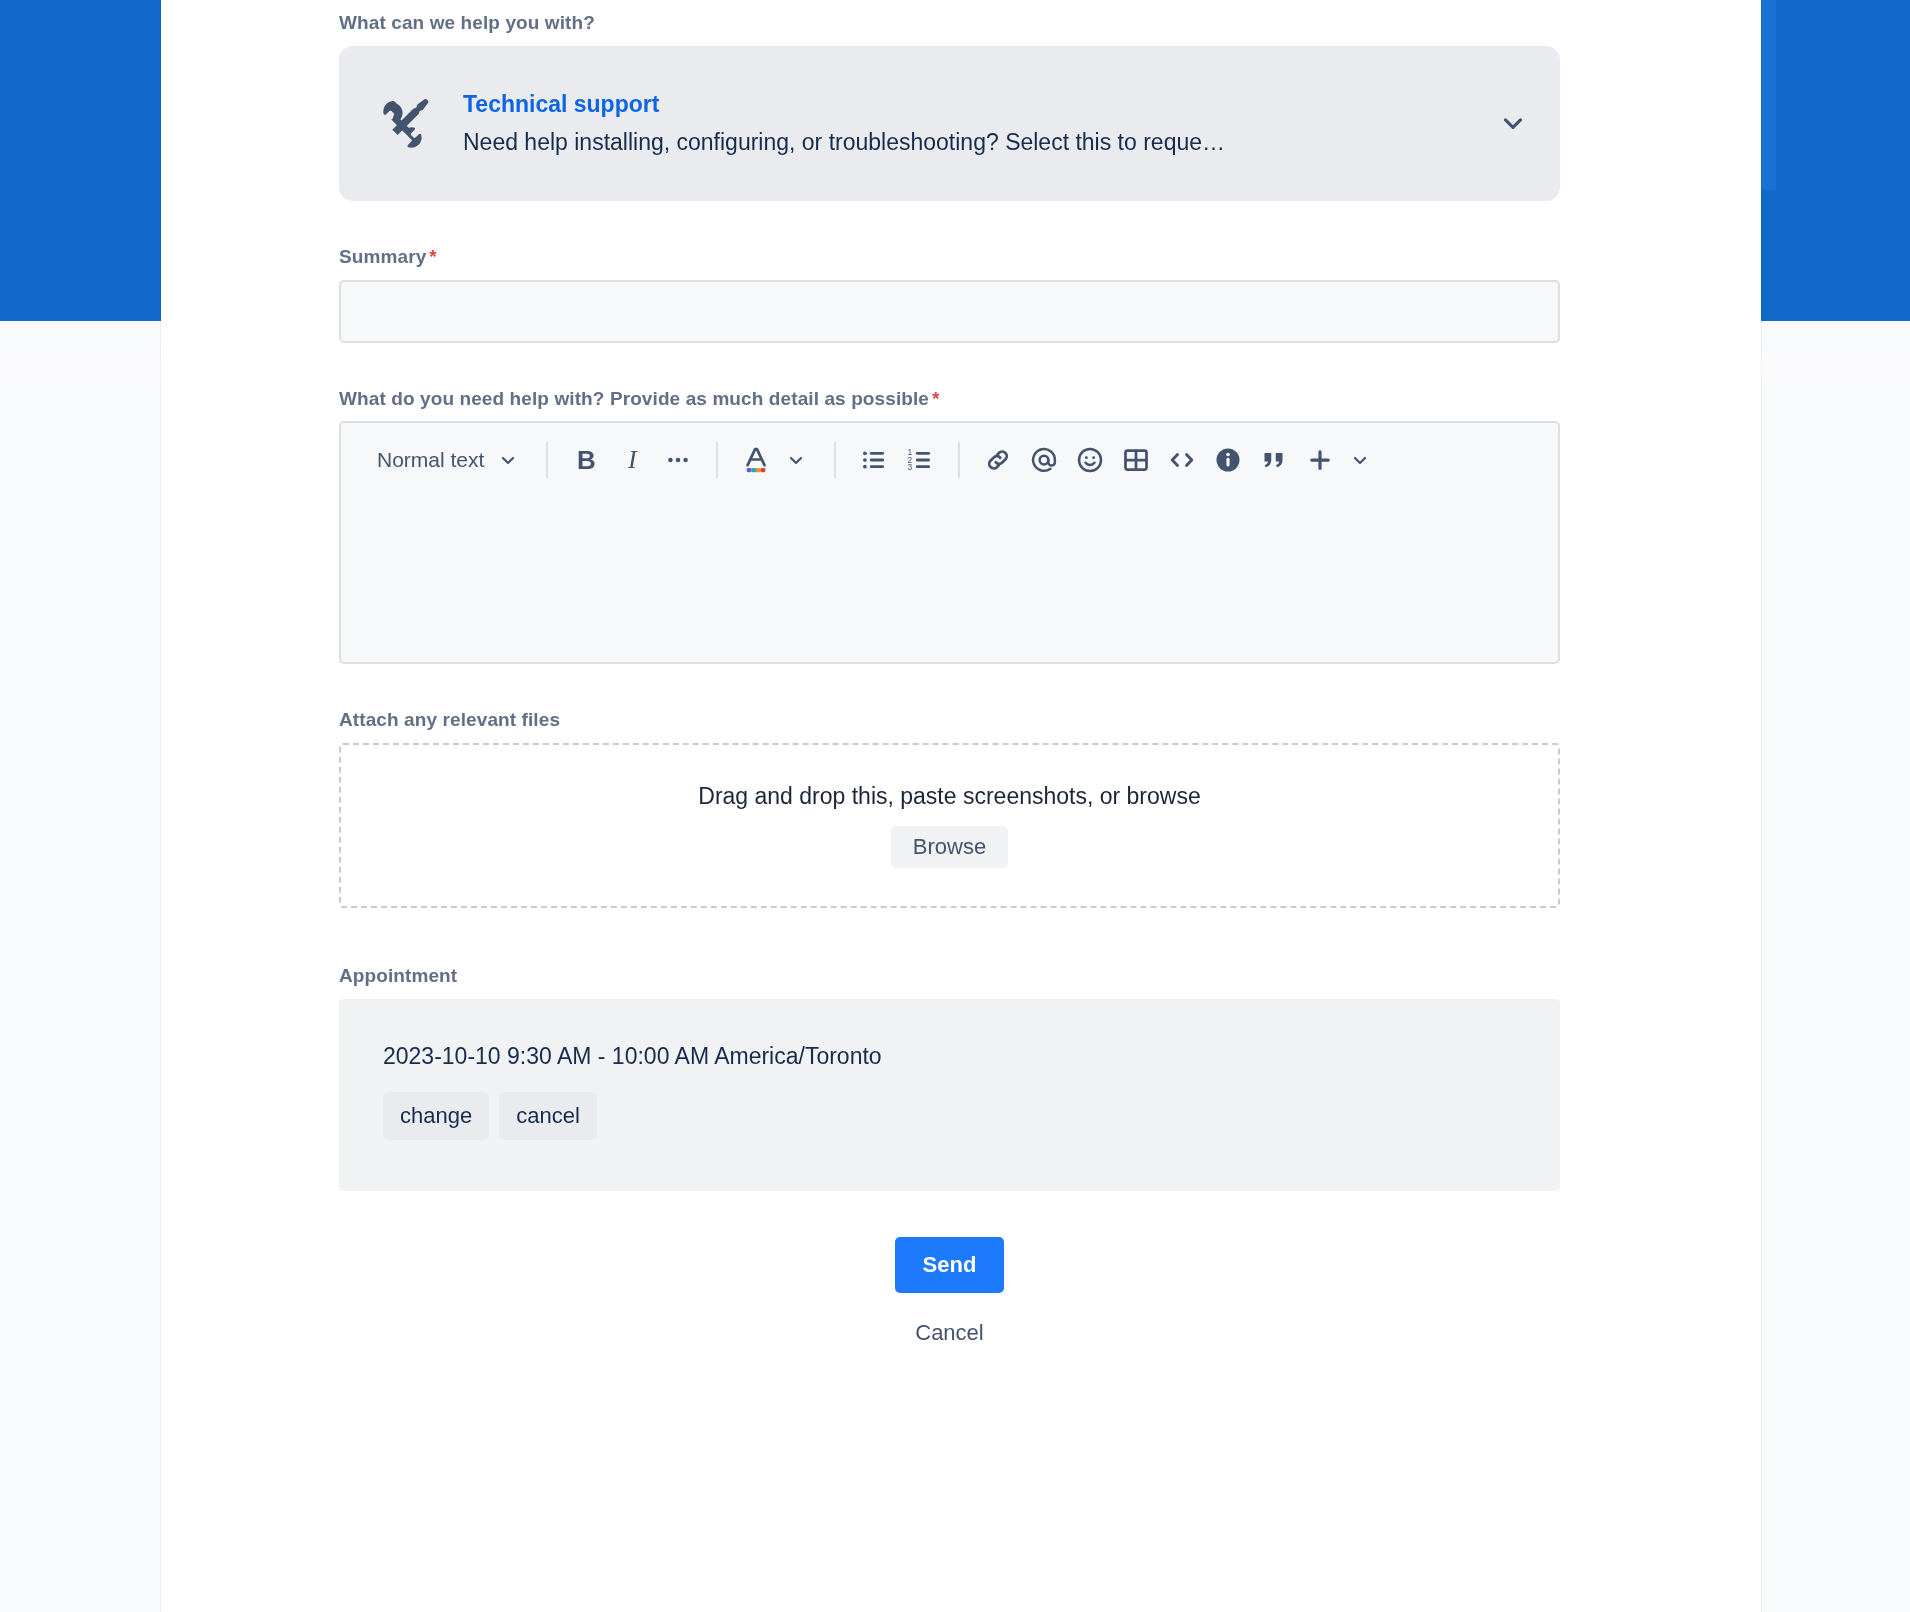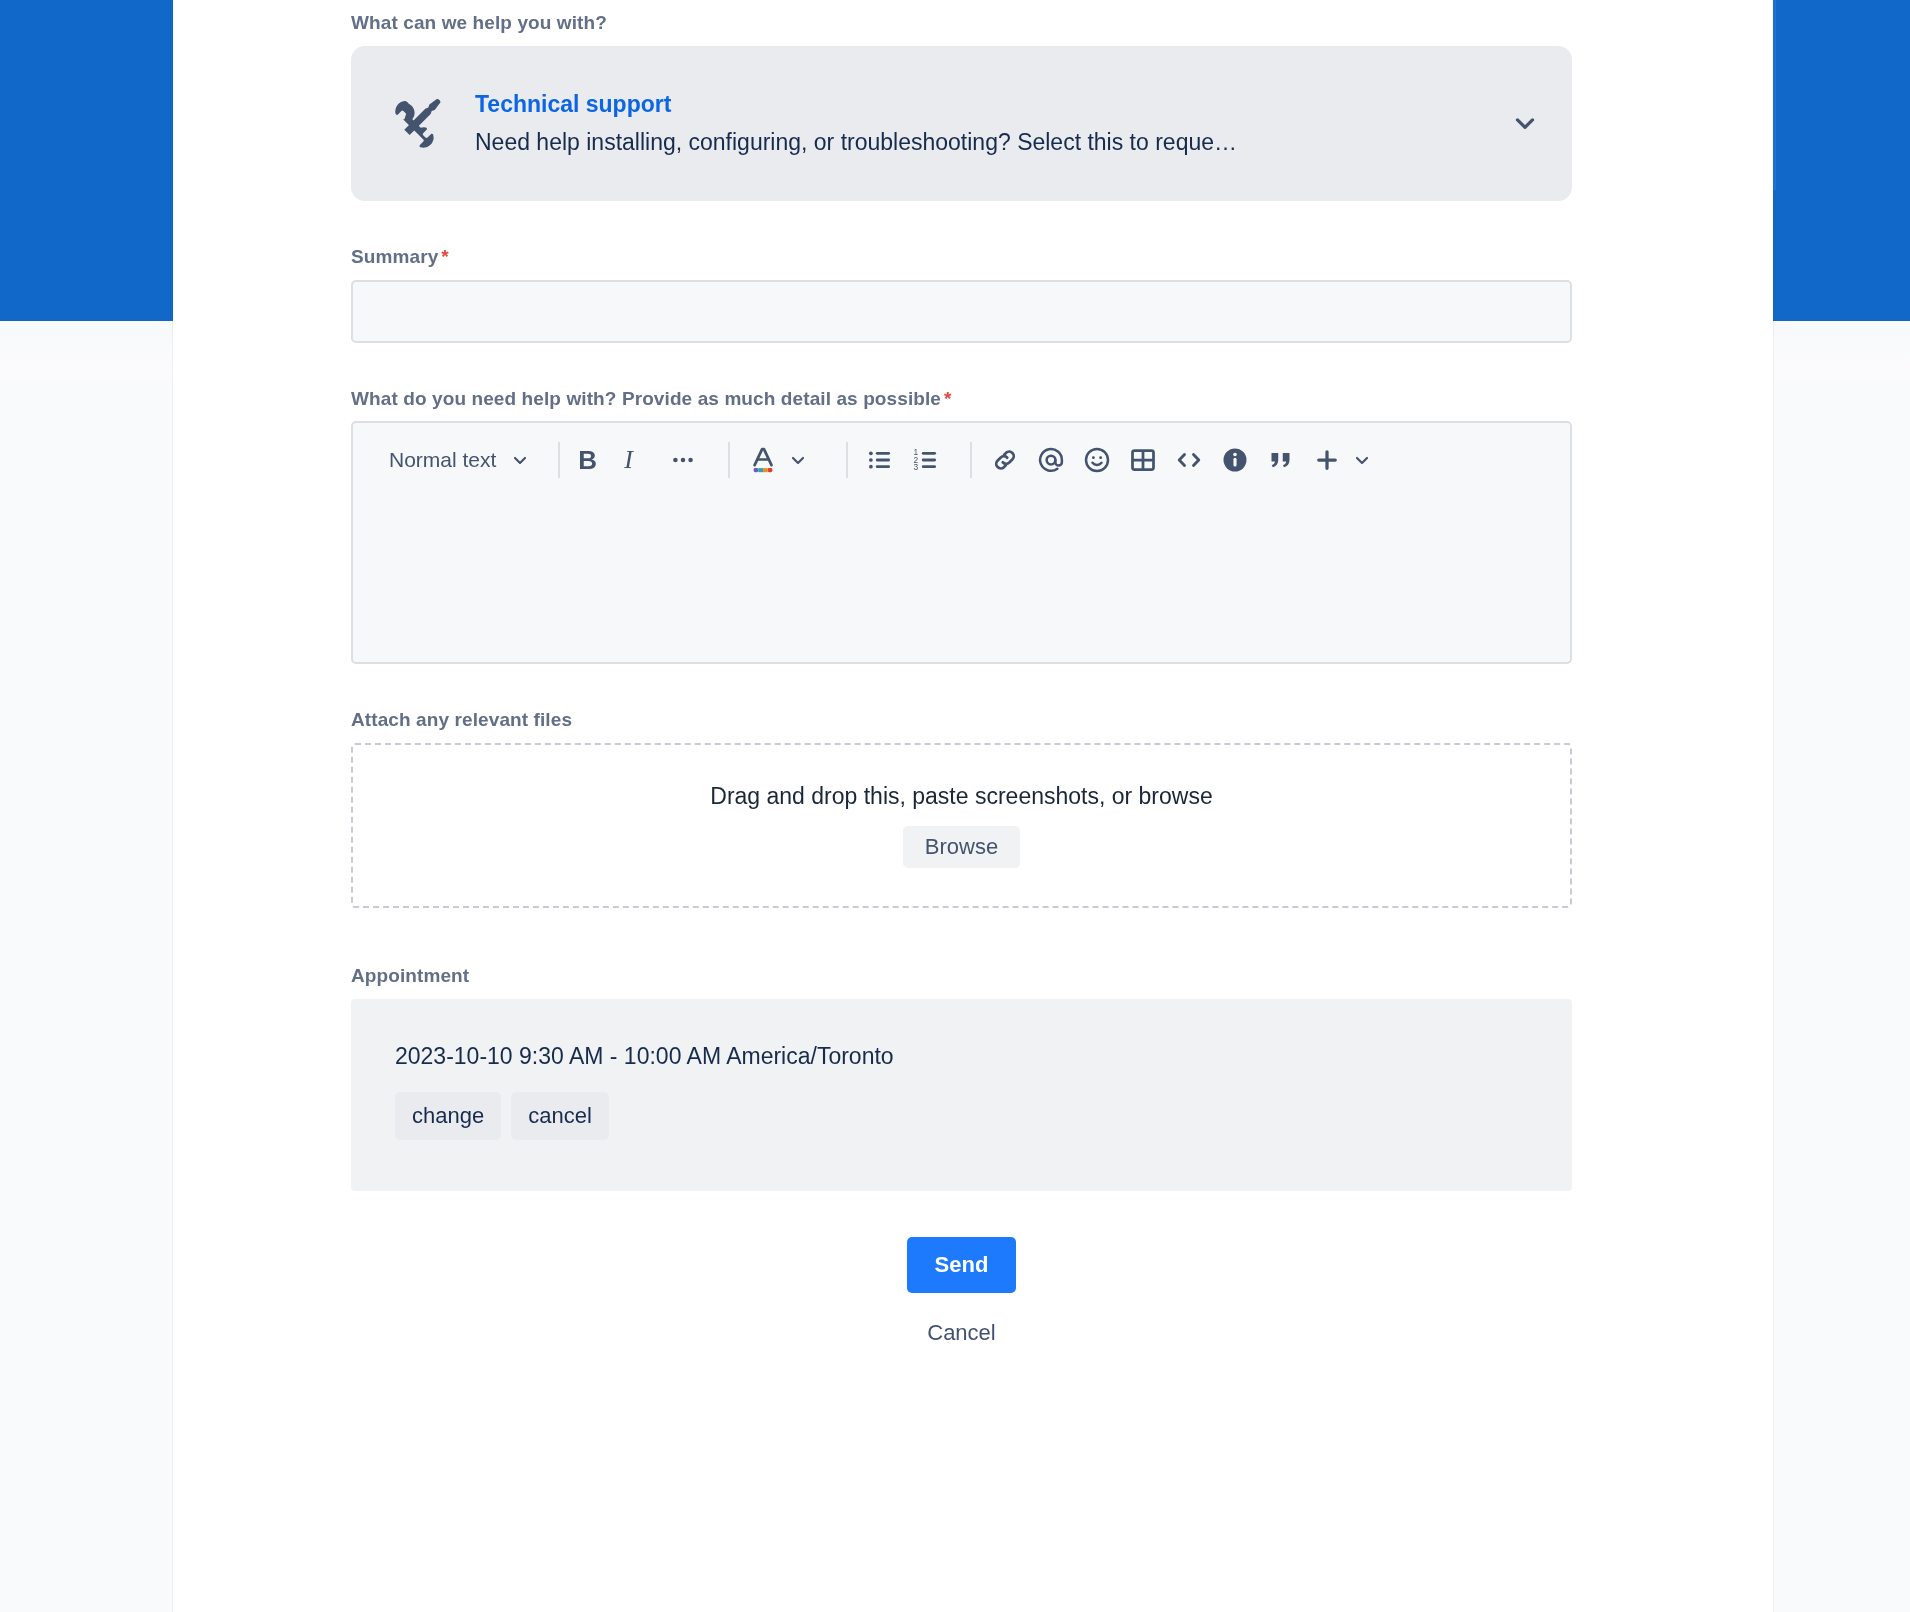--- a/index.html
+++ b/index.html
@@ -54,21 +54,21 @@
     left: 1755px;
     width: 21px;
     height: 190px;
     background: #1A72D4;
   }
 
   
   .card {
     position: absolute;
     top: 0;
-    left: 173px;
+    left: 161px;
     width: 1600px;
     height: 1612px;
     background: #ffffff;
     box-shadow: 0 0 0 1px rgba(9,30,66,0.05);
   }
 
   .form {
     position: absolute;
     top: 0;
     left: 178px;   
@@ -161,20 +161,21 @@
     display: flex;
     align-items: center;
     height: 74px;
     padding: 0 10px 0 22px;
     gap: 0;
     color: #44546F;
   }
   .tb-btn {
     display: flex;
     align-items: center;
+    justify-content: center;
     height: 44px;
     min-width: 40px;
     border-radius: 4px;
     cursor: pointer;
     color: #44546F;
   }
   .tb-style {
     padding: 0 10px 0 14px;
     gap: 14px;
     font-size: 21px;

